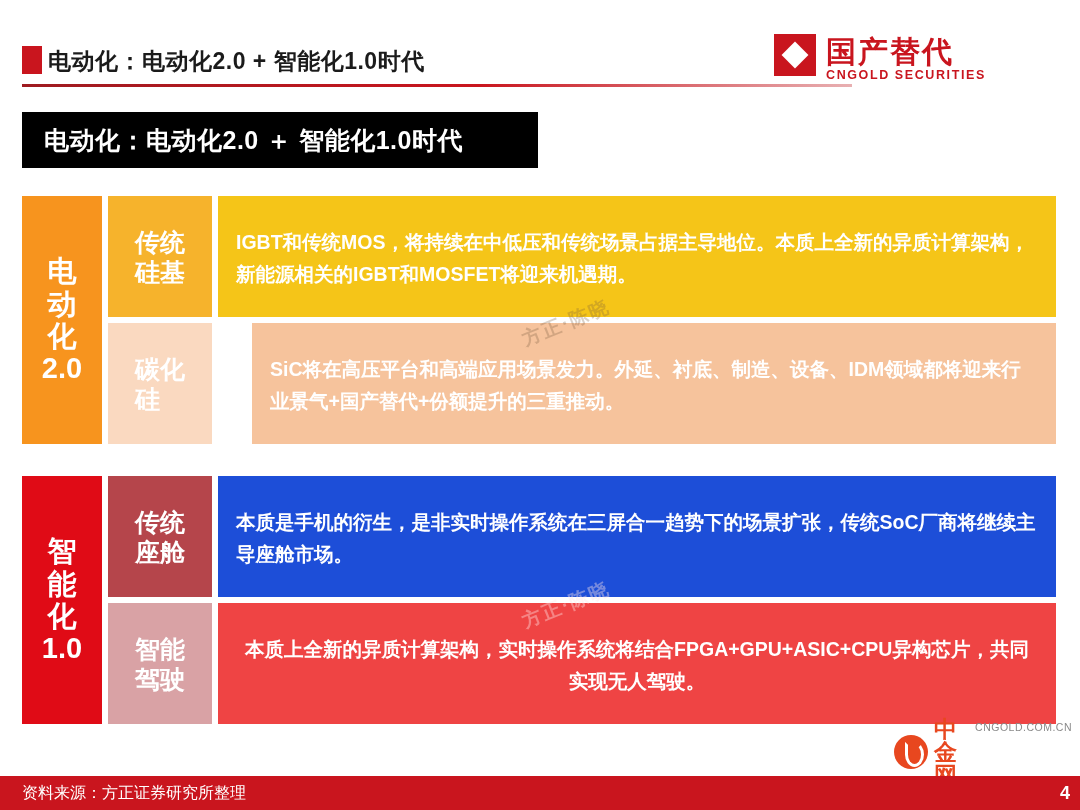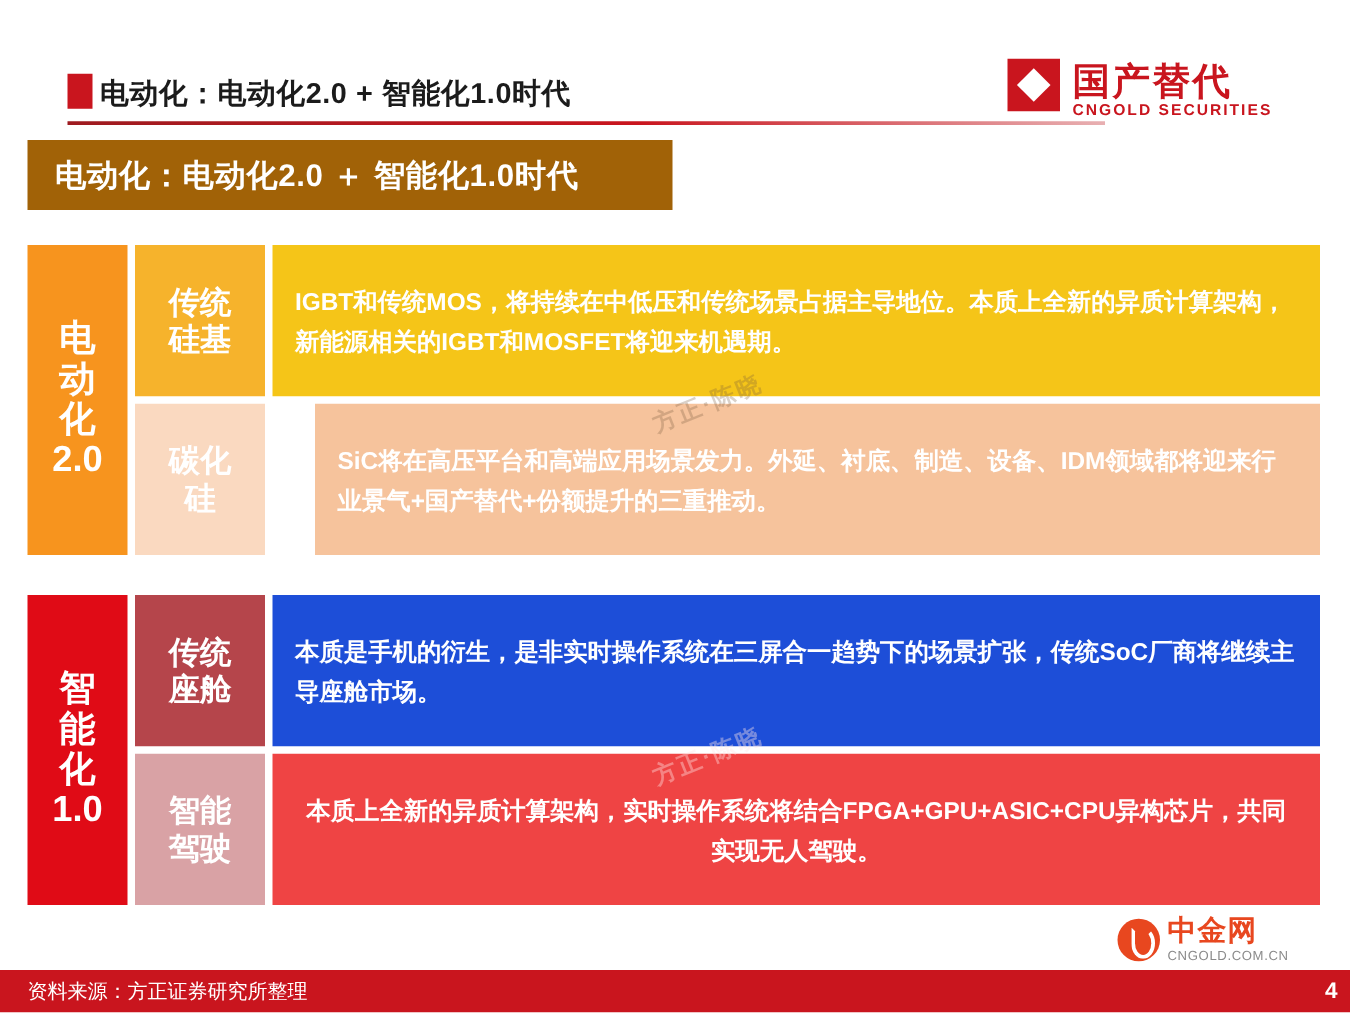--- a/index.html
+++ b/index.html
@@ -12,22 +12,22 @@
   }
   .slide {
     position: relative;
     width: 1080px; height: 810px;
     background: #ffffff;
   }
 
   
   .header {
     position: absolute;
-    left: 0; top: 17px;
-    width: 1000px; height: 96px; margin-left: 32px;
+    left: 0; top: 4px;
+    width: 1000px; height: 96px;
   }
   .header-bar-square {
     position: absolute;
     left: 22px; top: 42px;
     width: 20px; height: 28px;
     background: #c9151e;
   }
   .header-title {
     position: absolute;
     left: 48px; top: 42px;
@@ -82,21 +82,21 @@
     letter-spacing: 1.6px;
     white-space: nowrap;
   }
 
   
   .section-title {
     position: absolute;
     left: 22px; top: 112px;
     min-width: 516px;
     height: 56px;
-    background: #a16207;
+    background: #000000;
     color: #ffffff;
     font-size: 25px;
     font-weight: bold;
     display: flex;
     align-items: center;
     padding: 0 22px;
     white-space: nowrap;
     letter-spacing: 0.5px;
   }
 
@@ -131,21 +131,21 @@
   }
   .row-label {
     width: 104px;
     display: flex;
     align-items: center;
     justify-content: center;
     color: #ffffff;
     font-weight: bold;
     font-size: 25px;
     line-height: 1.2;
-    text-align: center;
+    text-align: left;
   }
   .row-label span { display: block; }
   .row-text {
     flex: 1;
     color: #ffffff;
     font-size: 19.5px;
     font-weight: bold;
     line-height: 1.62;
     padding: 16px 18px 12px 18px;
     display: flex;
@@ -240,21 +240,21 @@
     color: #e8471f;
     letter-spacing: 1px;
     line-height: 1;
   }
   .badge-text-en {
     font-size: 10.5px;
     color: #8a8a8a;
     letter-spacing: 0.5px;
     margin-top: 3px;
   }
-  .badge-col { display: flex; flex-direction: column; justify-content: space-between; }
+  .badge-col { display: flex; justify-content: space-between; }
 </style>
 </head>
 <body>
 
 <div class="slide">
 
   <div class="header">
     <div class="header-bar-square"></div>
     <div class="header-title">电动化：电动化2.0 + 智能化1.0时代</div>
     <div class="header-rule"></div>

